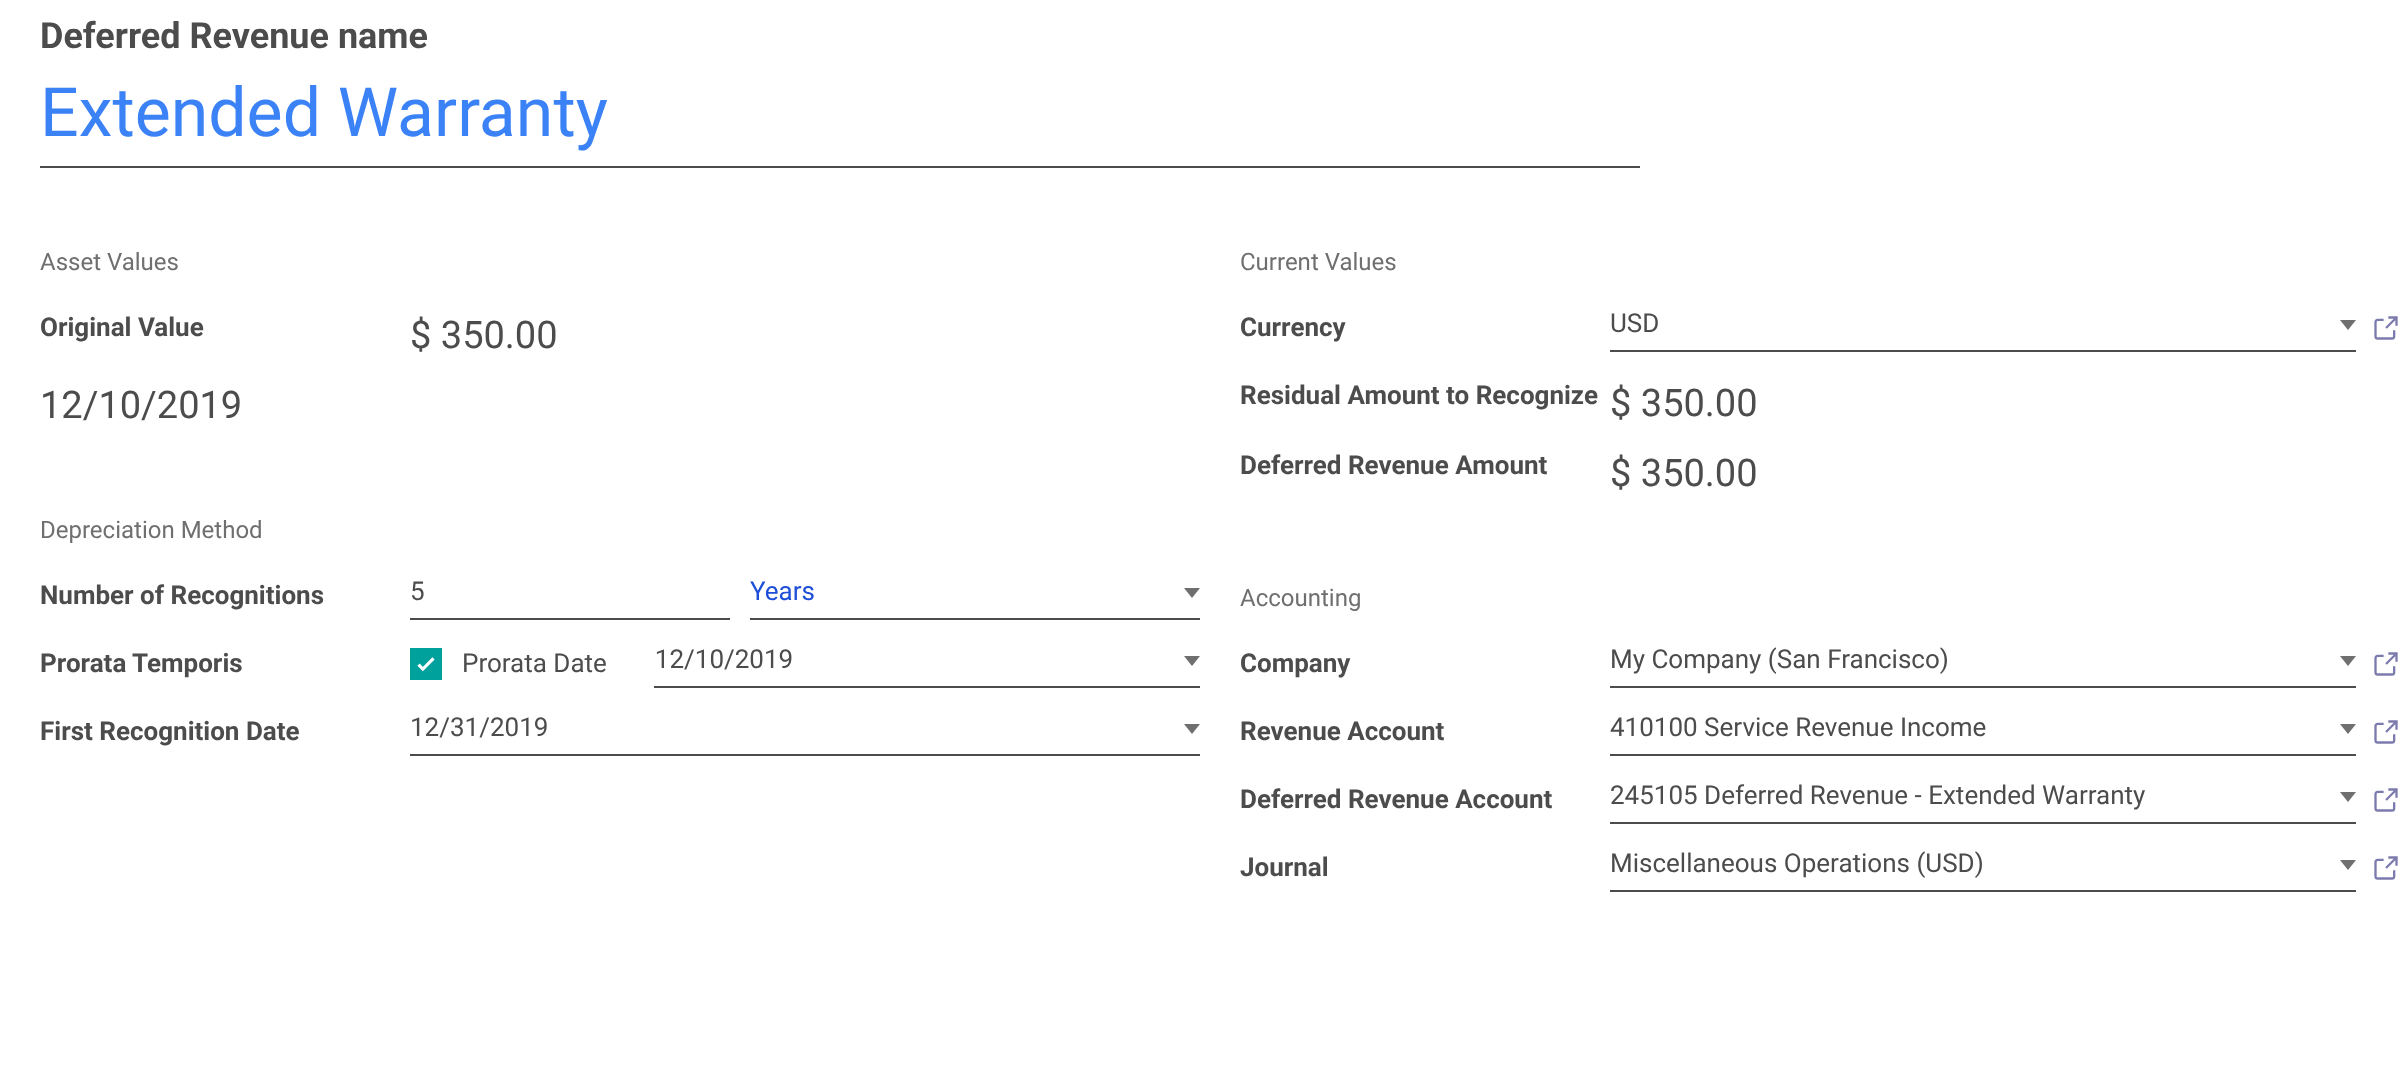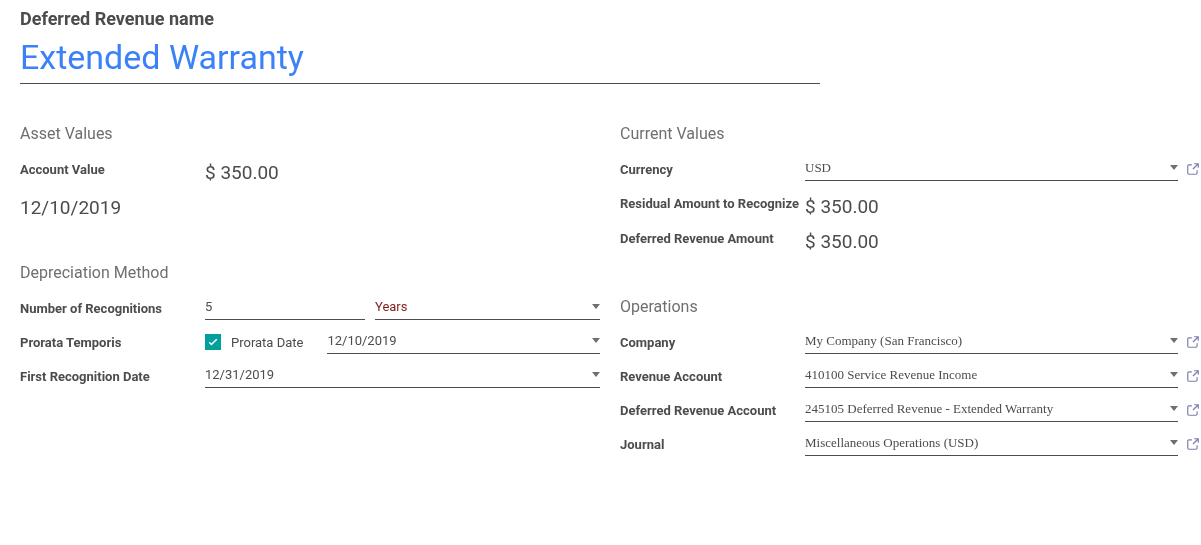--- a/index.html
+++ b/index.html
@@ -31,21 +31,21 @@
   }
   .columns {
     display: flex;
     margin-top: 40px;
   }
   .col {
     flex: 0 0 580px;
   }
   .col + .col { margin-left: 20px; }
   .section-title {
-    font-size: 16px;
+    font-size: 12px;
     color: #6f6f6f;
     font-weight: 400;
     margin: 0 0 14px 0;
   }
   .section + .section {
     margin-top: 44px;
   }
   .field {
     display: flex;
     align-items: flex-start;
@@ -81,21 +81,20 @@
     padding-bottom: 2px;
     min-width: 0;
   }
   .m2o-text {
     flex: 1;
     font-size: 13px;
     color: #4c4c4c;
     white-space: nowrap;
     overflow: hidden;
     text-overflow: clip;
-    font-family: Liberation Serif, serif;
   }
   .caret {
     width: 0; height: 0;
     border-left: 4px solid transparent;
     border-right: 4px solid transparent;
     border-top: 5px solid #6f6f6f;
     margin-left: 6px;
     flex-shrink: 0;
   }
   .ext {
@@ -118,21 +117,21 @@
     padding: 2px 0 4px 0;
     outline: none;
     height: 24px;
     background: transparent;
   }
   .uselect {
     border: none;
     border-bottom: 1px solid #4c4c4c;
     font-size: 13px;
     font-family: inherit;
-    color: #7f1d1d;
+    color: #1d4ed8;
     height: 24px;
     padding-bottom: 2px;
     min-width: 0;
     display: flex;
     align-items: center;
   }
   .uselect .sel-text { flex:1; }
   .date-wrap {
     flex:1;
     display:flex;
@@ -172,21 +171,21 @@
 <input class="title-input" type="text" value="Extended Warranty" style="">
 
 <div class="columns">
 
   <div class="col">
 
     <div class="section">
       <h2 class="section-title">Asset Values</h2>
 
       <div class="field">
-        <div class="label">Account Value</div>
+        <div class="label">Original Value</div>
         <div class="value">$ 350.00</div>
       </div>
 
       <div class="field">
         <div class="value">12/10/2019</div>
       </div>
     </div>
 
     <div class="section">
       <h2 class="section-title">Depreciation Method</h2>
@@ -252,21 +251,21 @@
         <div class="value">$ 350.00</div>
       </div>
 
       <div class="field">
         <div class="label">Deferred Revenue Amount</div>
         <div class="value">$ 350.00</div>
       </div>
     </div>
 
     <div class="section">
-      <h2 class="section-title">Operations</h2>
+      <h2 class="section-title">Accounting</h2>
 
       <div class="field">
         <div class="label">Company</div>
         <div class="m2o">
           <div class="m2o-inner">
             <span class="m2o-text">My Company (San Francisco)</span>
             <span class="caret"></span>
           </div>
           <svg class="ext" viewBox="0 0 24 24">
               <path fill="none" stroke="currentColor" stroke-width="2" d="M14 3h7v7M21 3l-9 9M19 14v5a2 2 0 0 1-2 2H5a2 2 0 0 1-2-2V7a2 2 0 0 1 2-2h5"></path>

